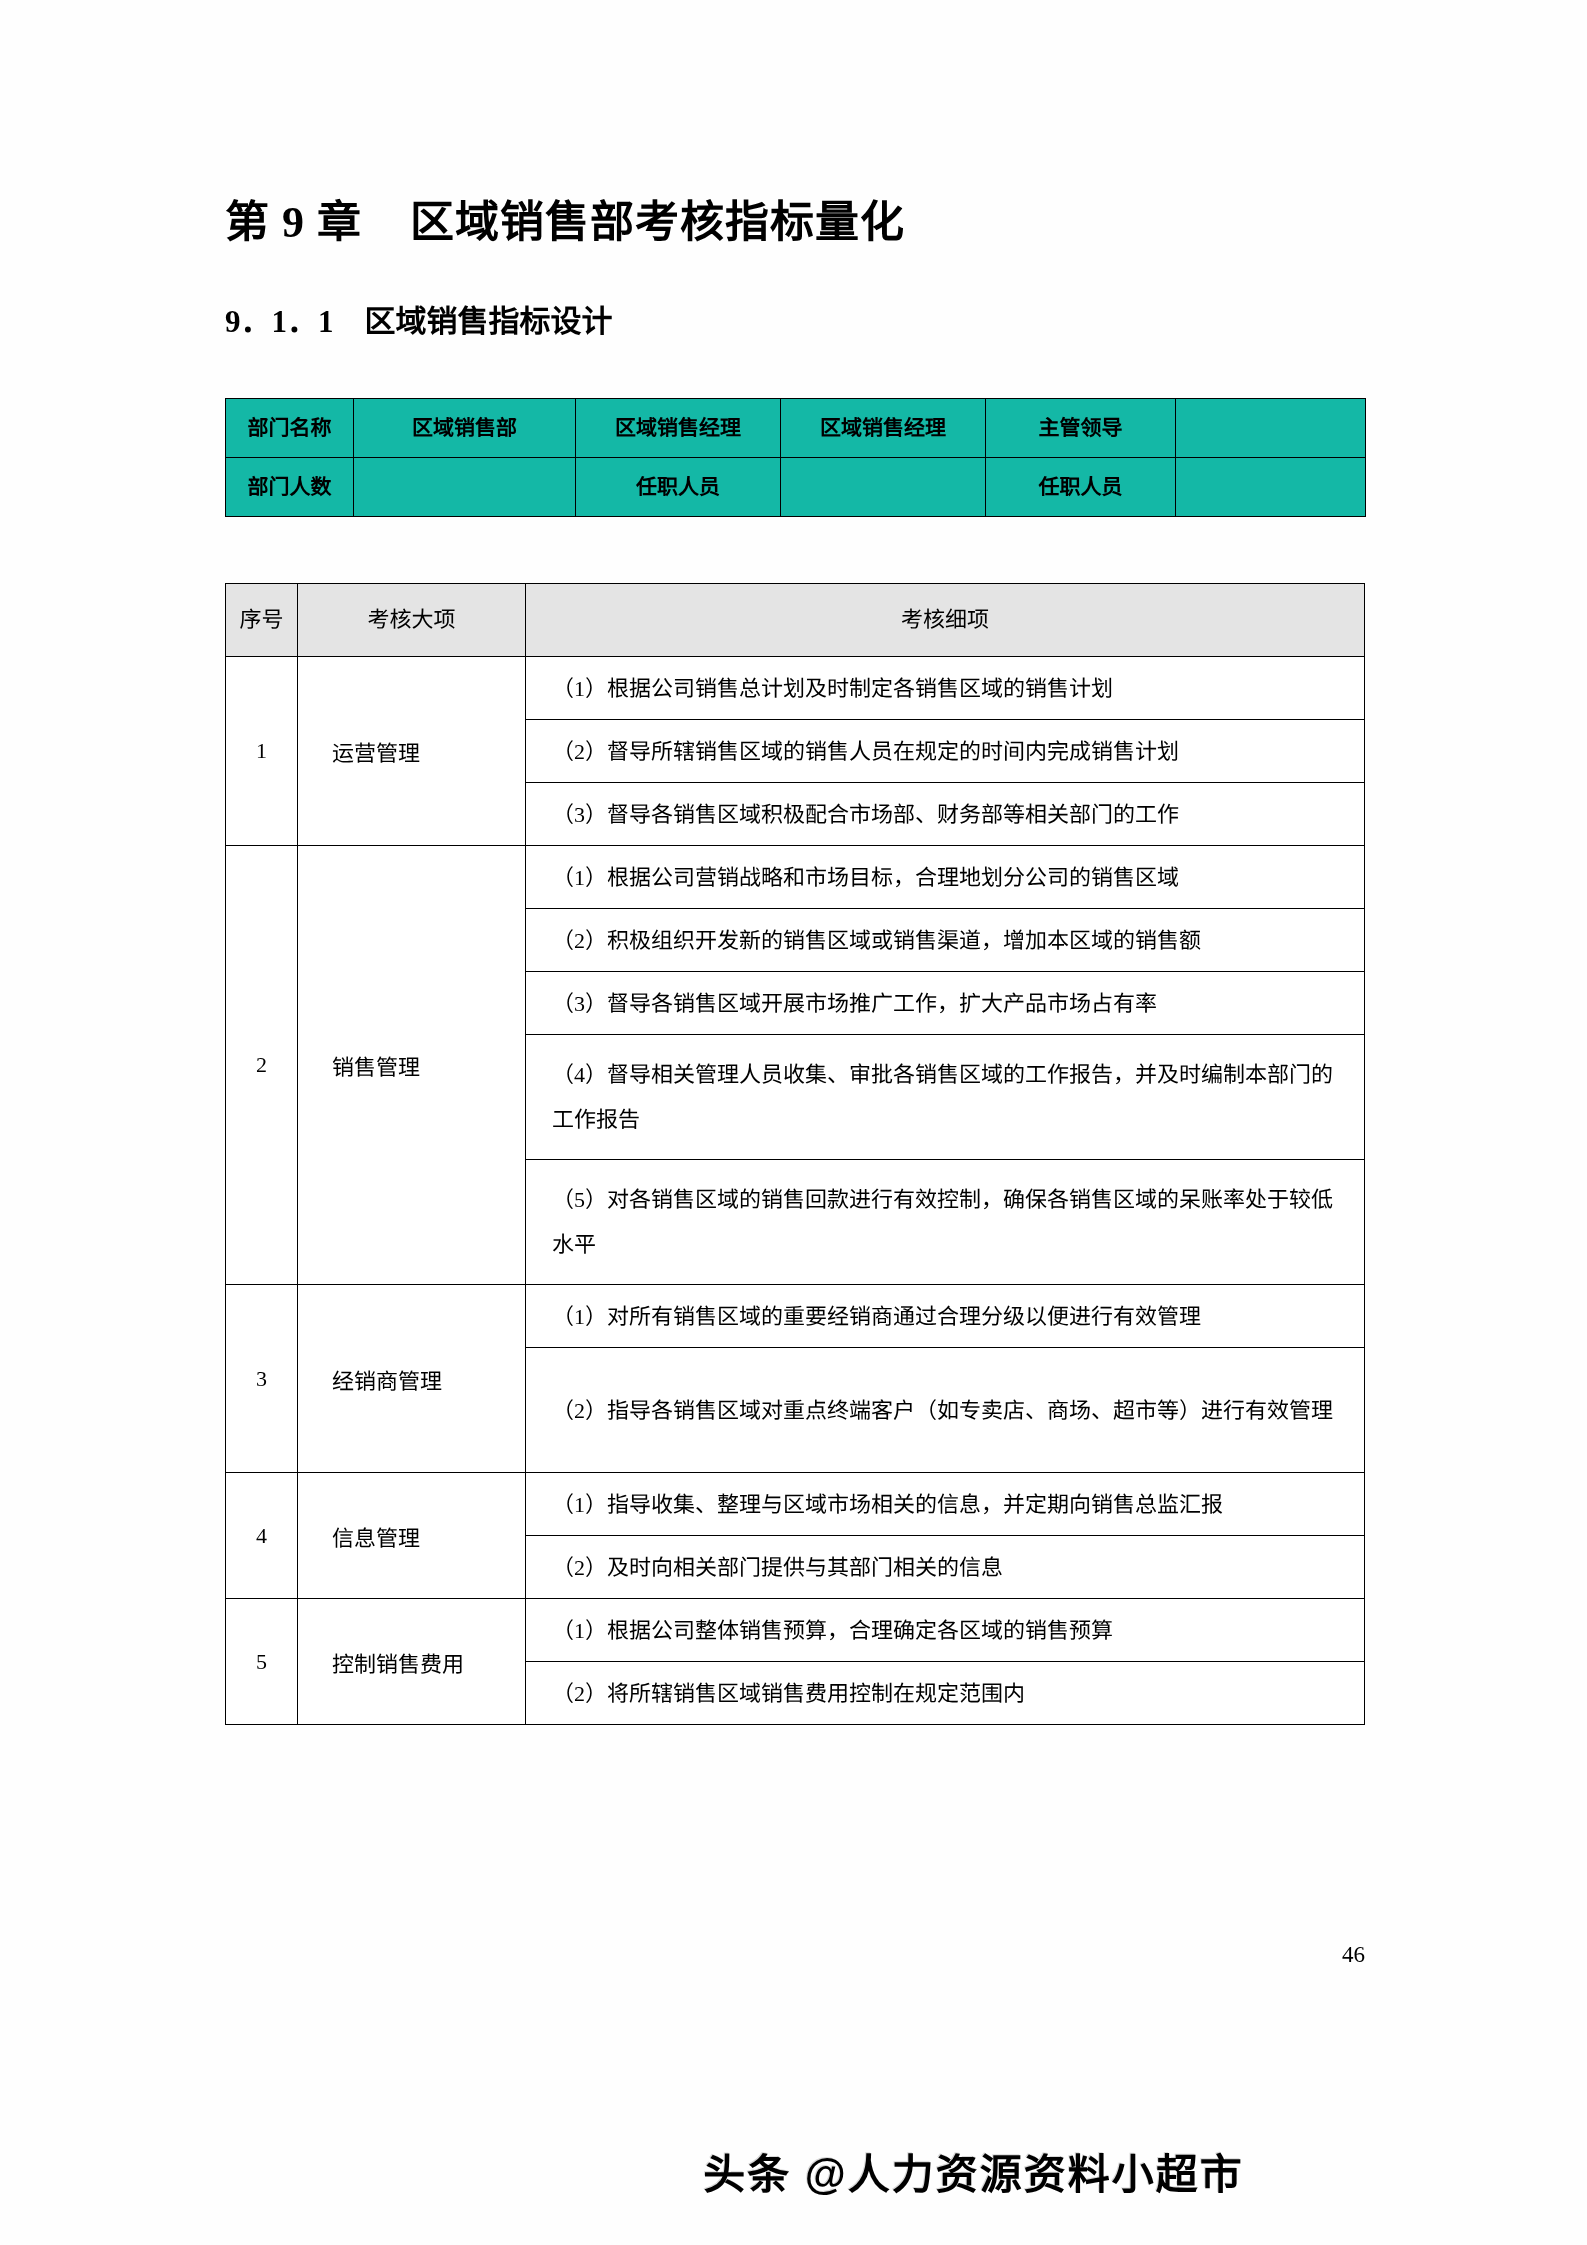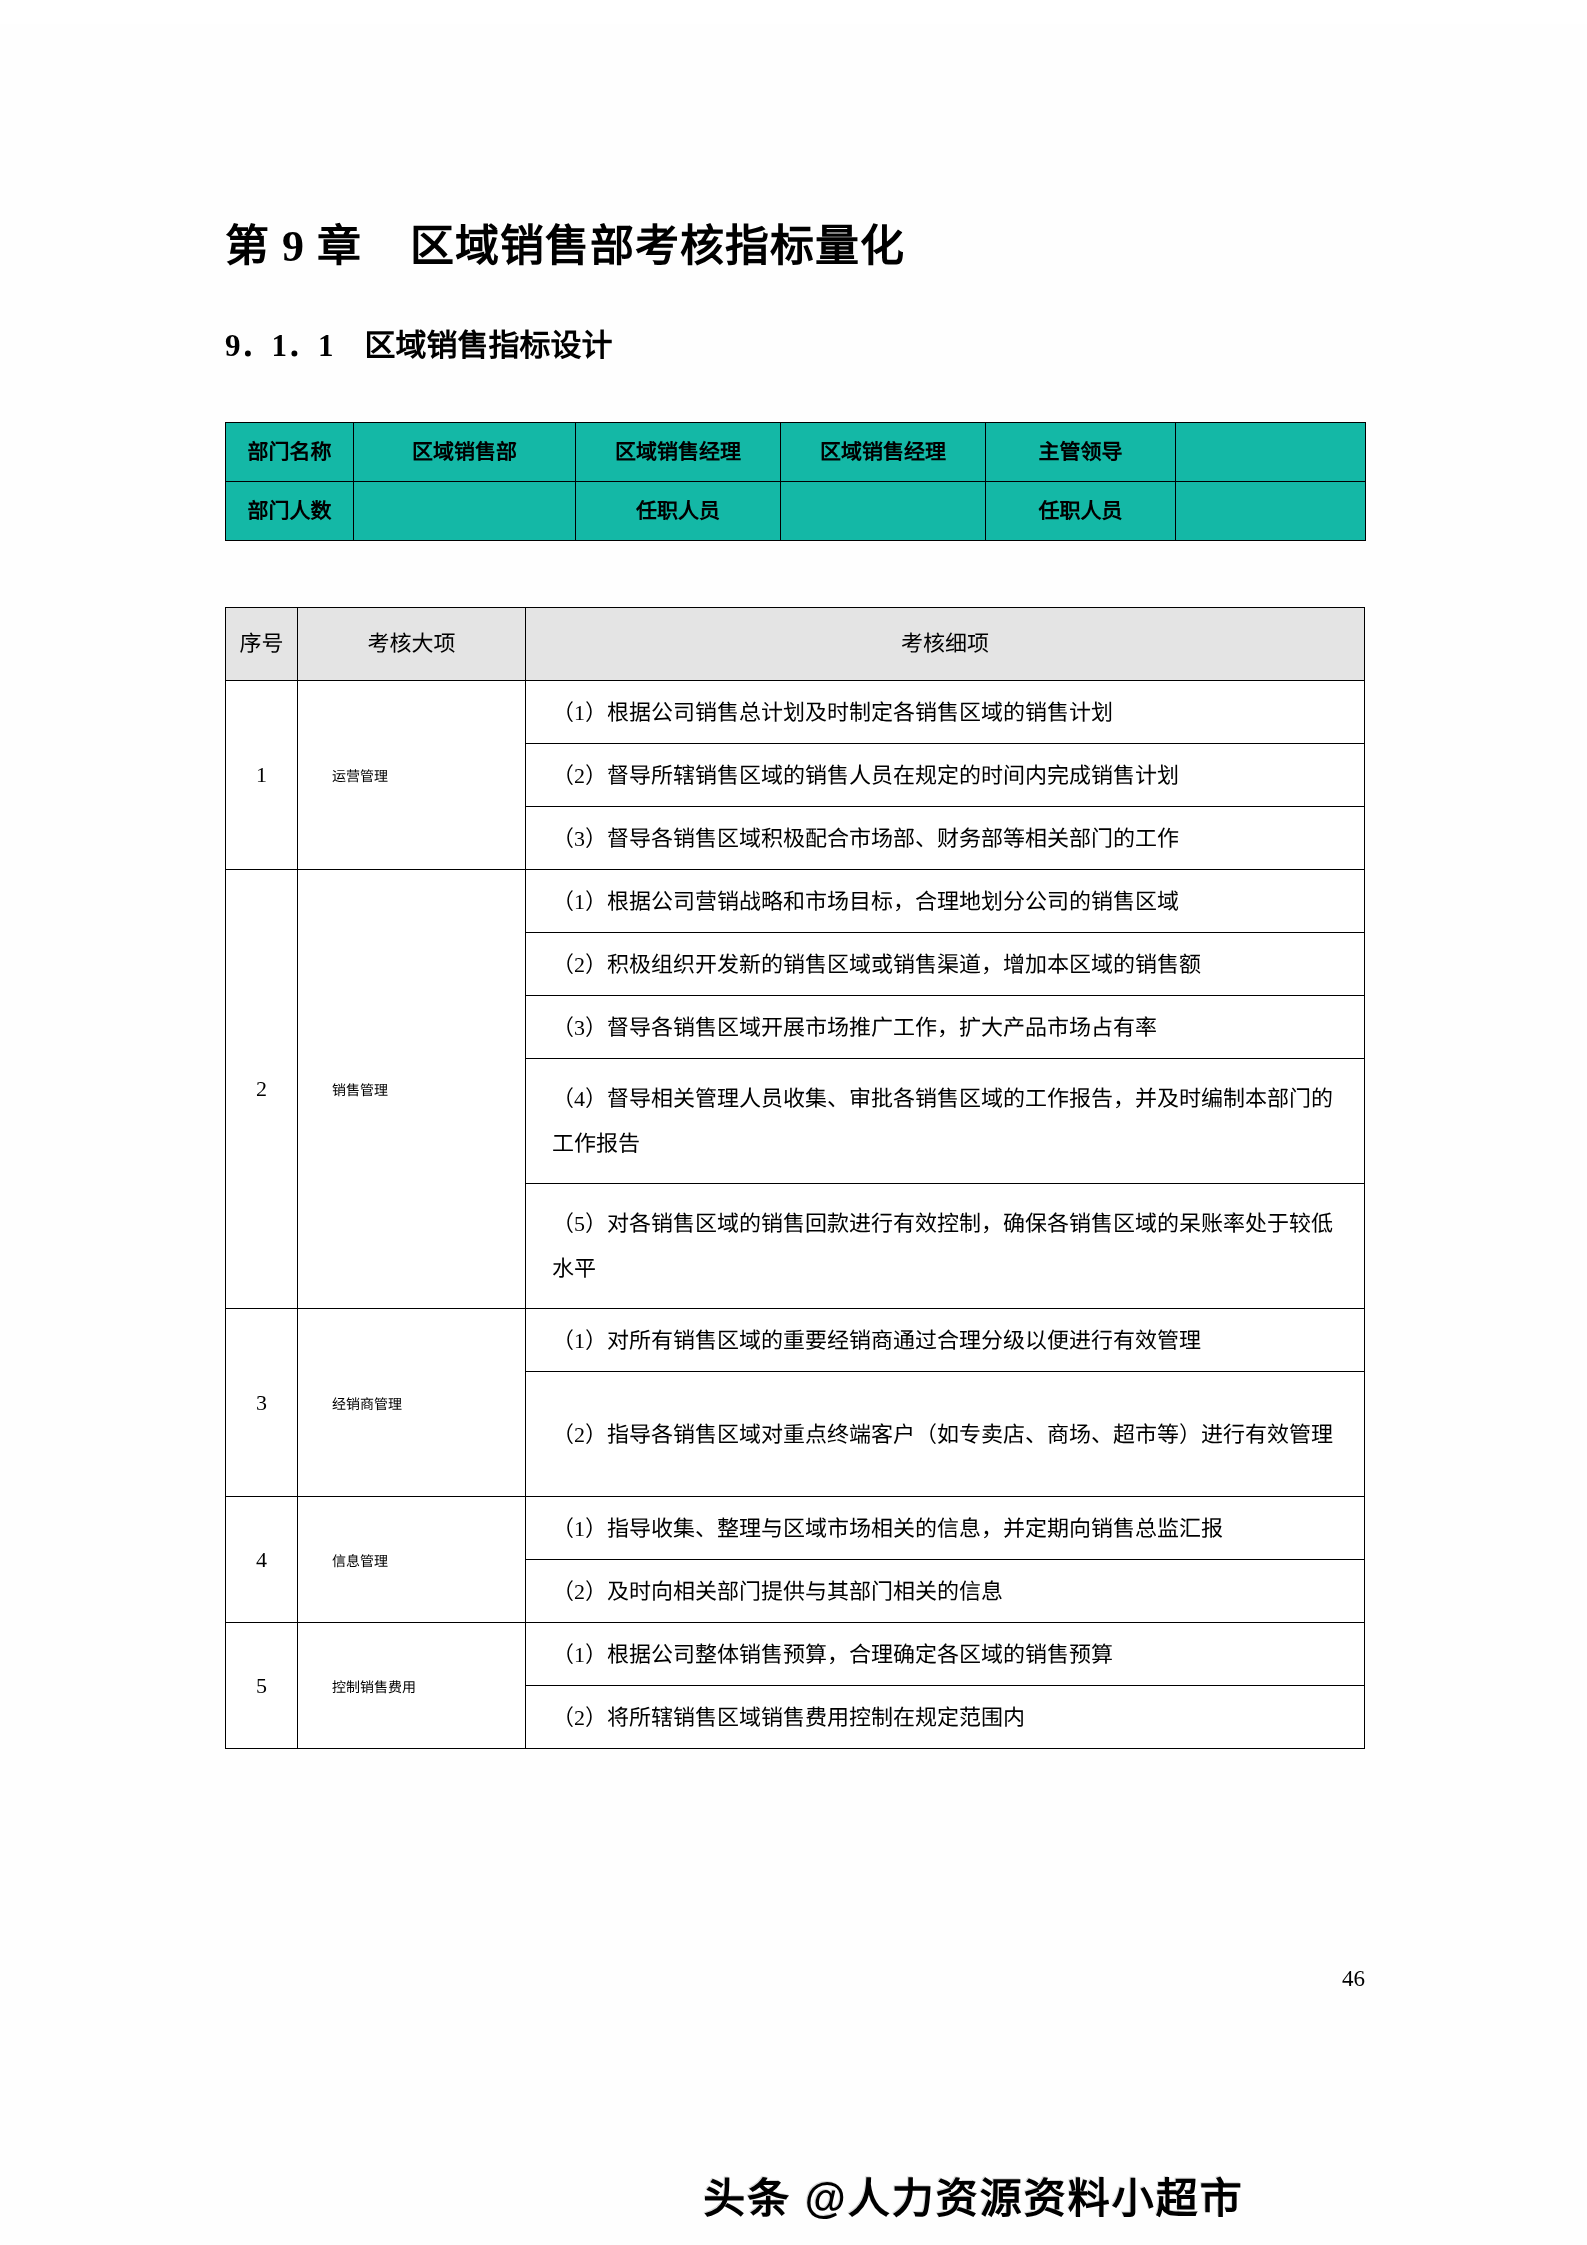--- a/index.html
+++ b/index.html
@@ -13,21 +13,20 @@
     position: relative;
     font-family: "Liberation Serif", "DejaVu Serif", serif;
     color: #000000;
     overflow: hidden;
   }
 
   .page {
     position: absolute;
     inset: 0;
     background: #fefefe;
-    margin-top: 24px;
   }
 
   .content {
     position: absolute;
     left: 225px;
     top: 0;
     width: 1140px;
   }
 
   
@@ -97,21 +96,21 @@
   }
   .kpi-table thead td {
     background: #e4e4e4;
     text-align: center;
     font-size: 22px;
     font-weight: normal;
     height: 72px;
     line-height: 1.4;
   }
   .kpi-table td.col-no   { width: 72px;  text-align: center; font-size: 22px; }
-  .kpi-table td.col-cat  { width: 228px; text-align: left; padding-left: 34px; font-size: 14px; }
+  .kpi-table td.col-cat  { width: 228px; text-align: left; padding-left: 34px; font-size: 22px; }
   .kpi-table td.col-item { text-align: left; padding: 0 22px 0 26px; font-size: 22px; line-height: 2.05; }
   .kpi-table tbody td.col-item {
     height: 62px;
   }
   .kpi-table tbody td.two-line {
     height: 124px;
   }
 
   
   .page-number {

